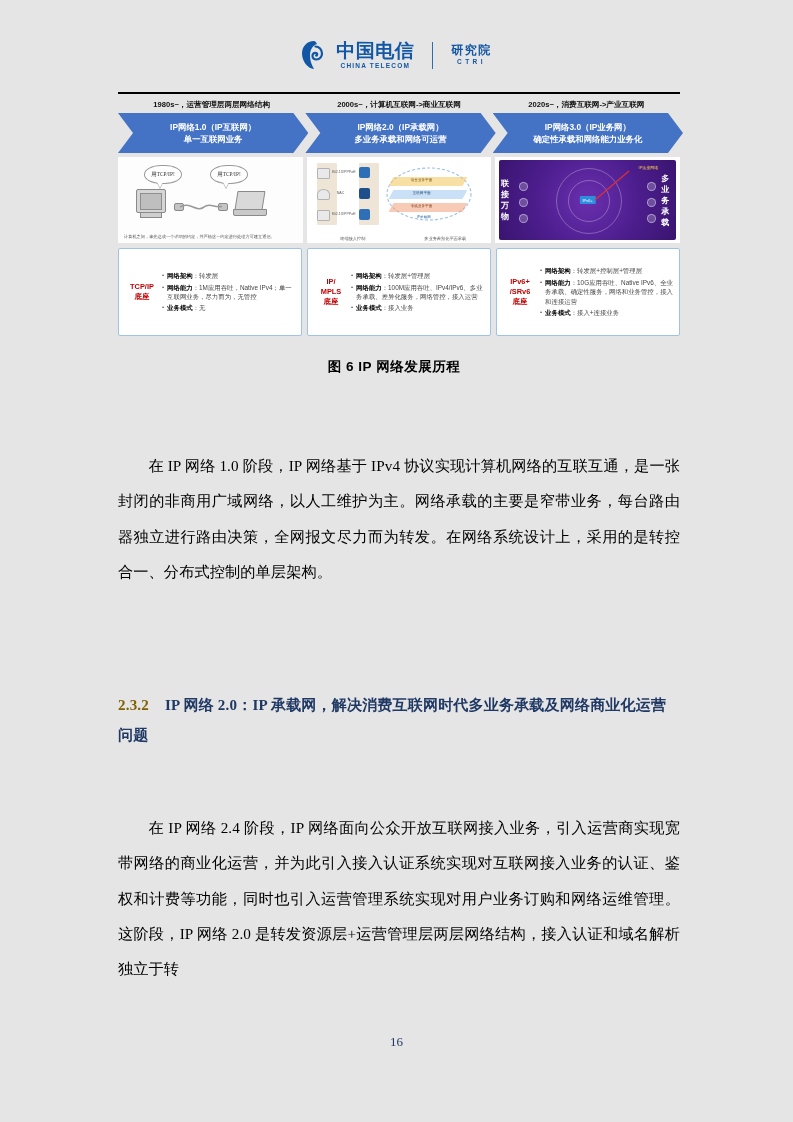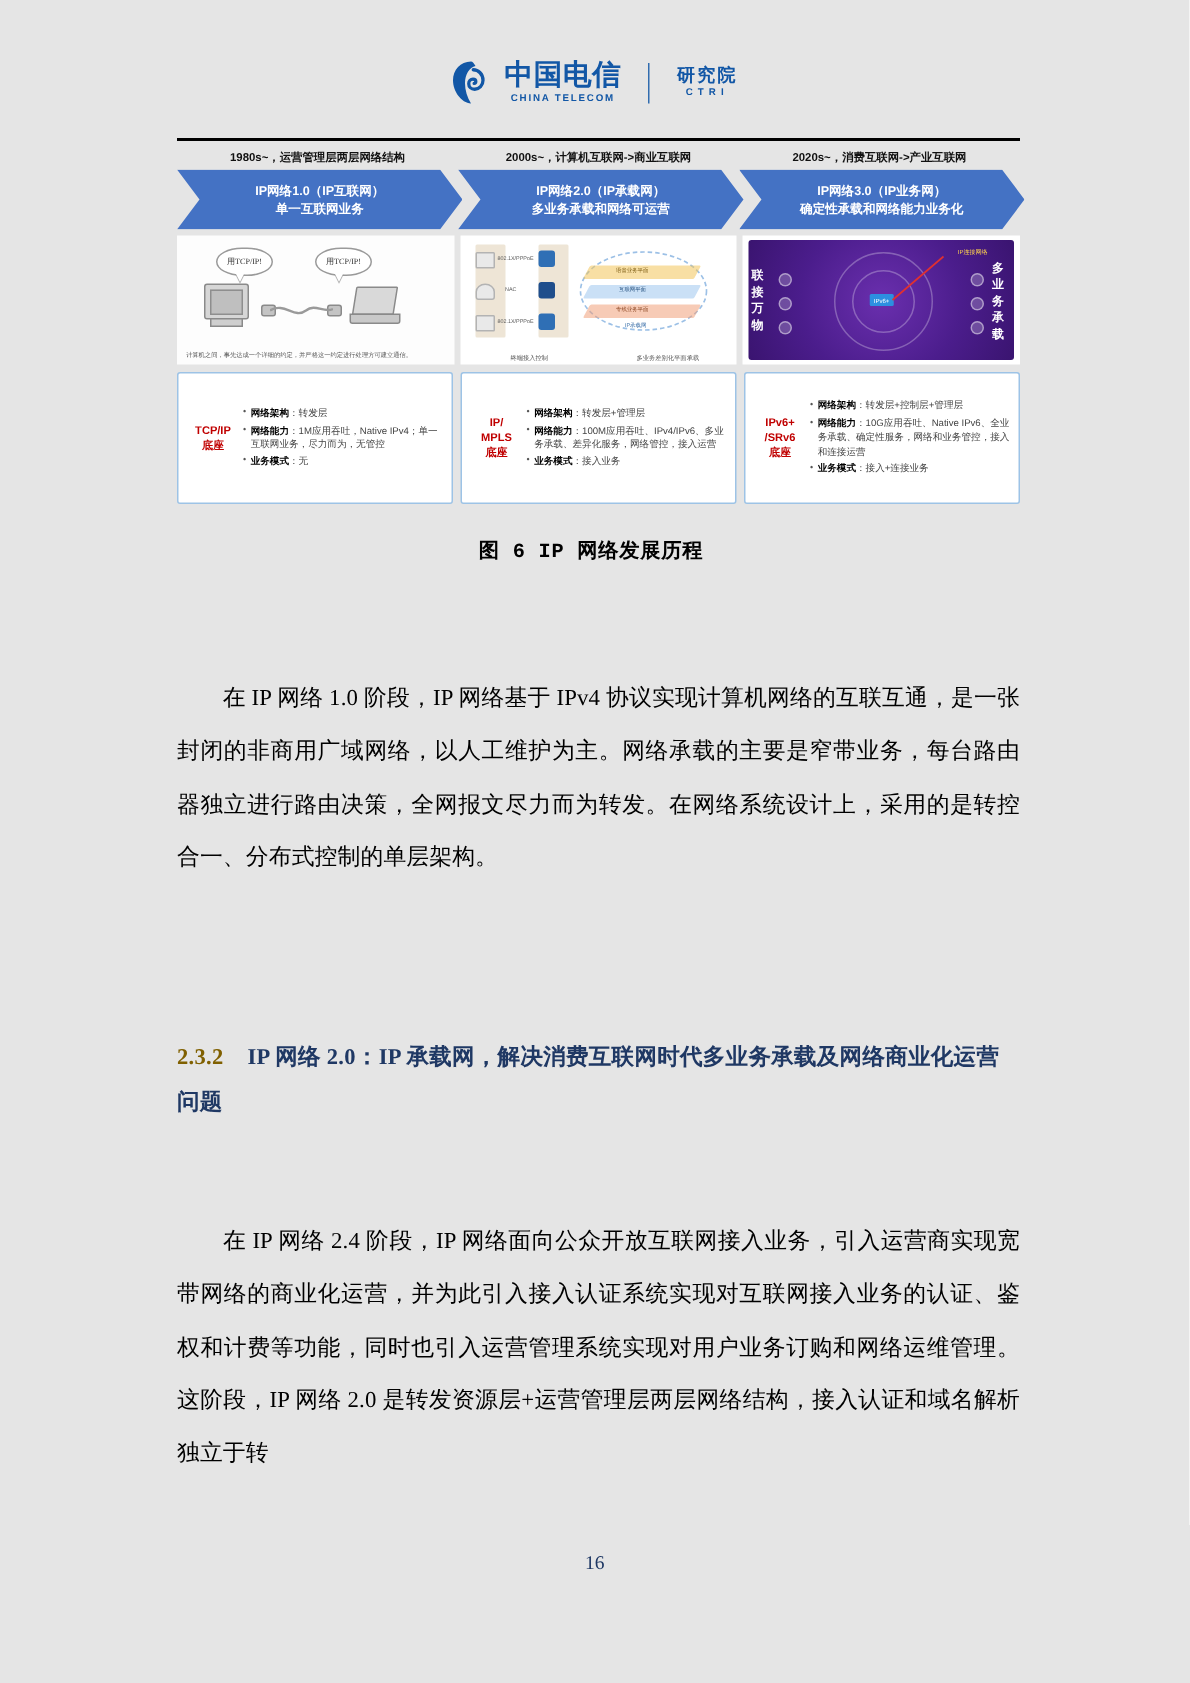--- a/index.html
+++ b/index.html
@@ -224,21 +224,21 @@
     display: flex; gap: 3px; align-items: flex-start;
     font-family: "Liberation Sans", sans-serif; font-size: 6.4px;
     color: #404040; line-height: 1.48;
   }
   .spec-bul { color: #555; flex: 0 0 auto; font-size: 6px; line-height: 1.55; }
   .spec-lbl { color: #000; font-weight: bold; }
   .spec-val { color: #444; }
 
   .fig-caption {
     position: absolute; left: 0; top: 358px; width: 788px; text-align: center;
-    font-family: Liberation Mono, monospace; font-size: 13.5px; font-weight: bold;
+    font-family: Liberation Sans, sans-serif; font-size: 13.5px; font-weight: bold;
     color: #000; letter-spacing: .5px;
   }
 
   
   .h3 {
     position: absolute; left: 118px; width: 562px;
     font-family: "Liberation Serif", serif;
     font-size: 15px; font-weight: bold; color: #1f3864;
     line-height: 2.0;
     letter-spacing: .2px;

